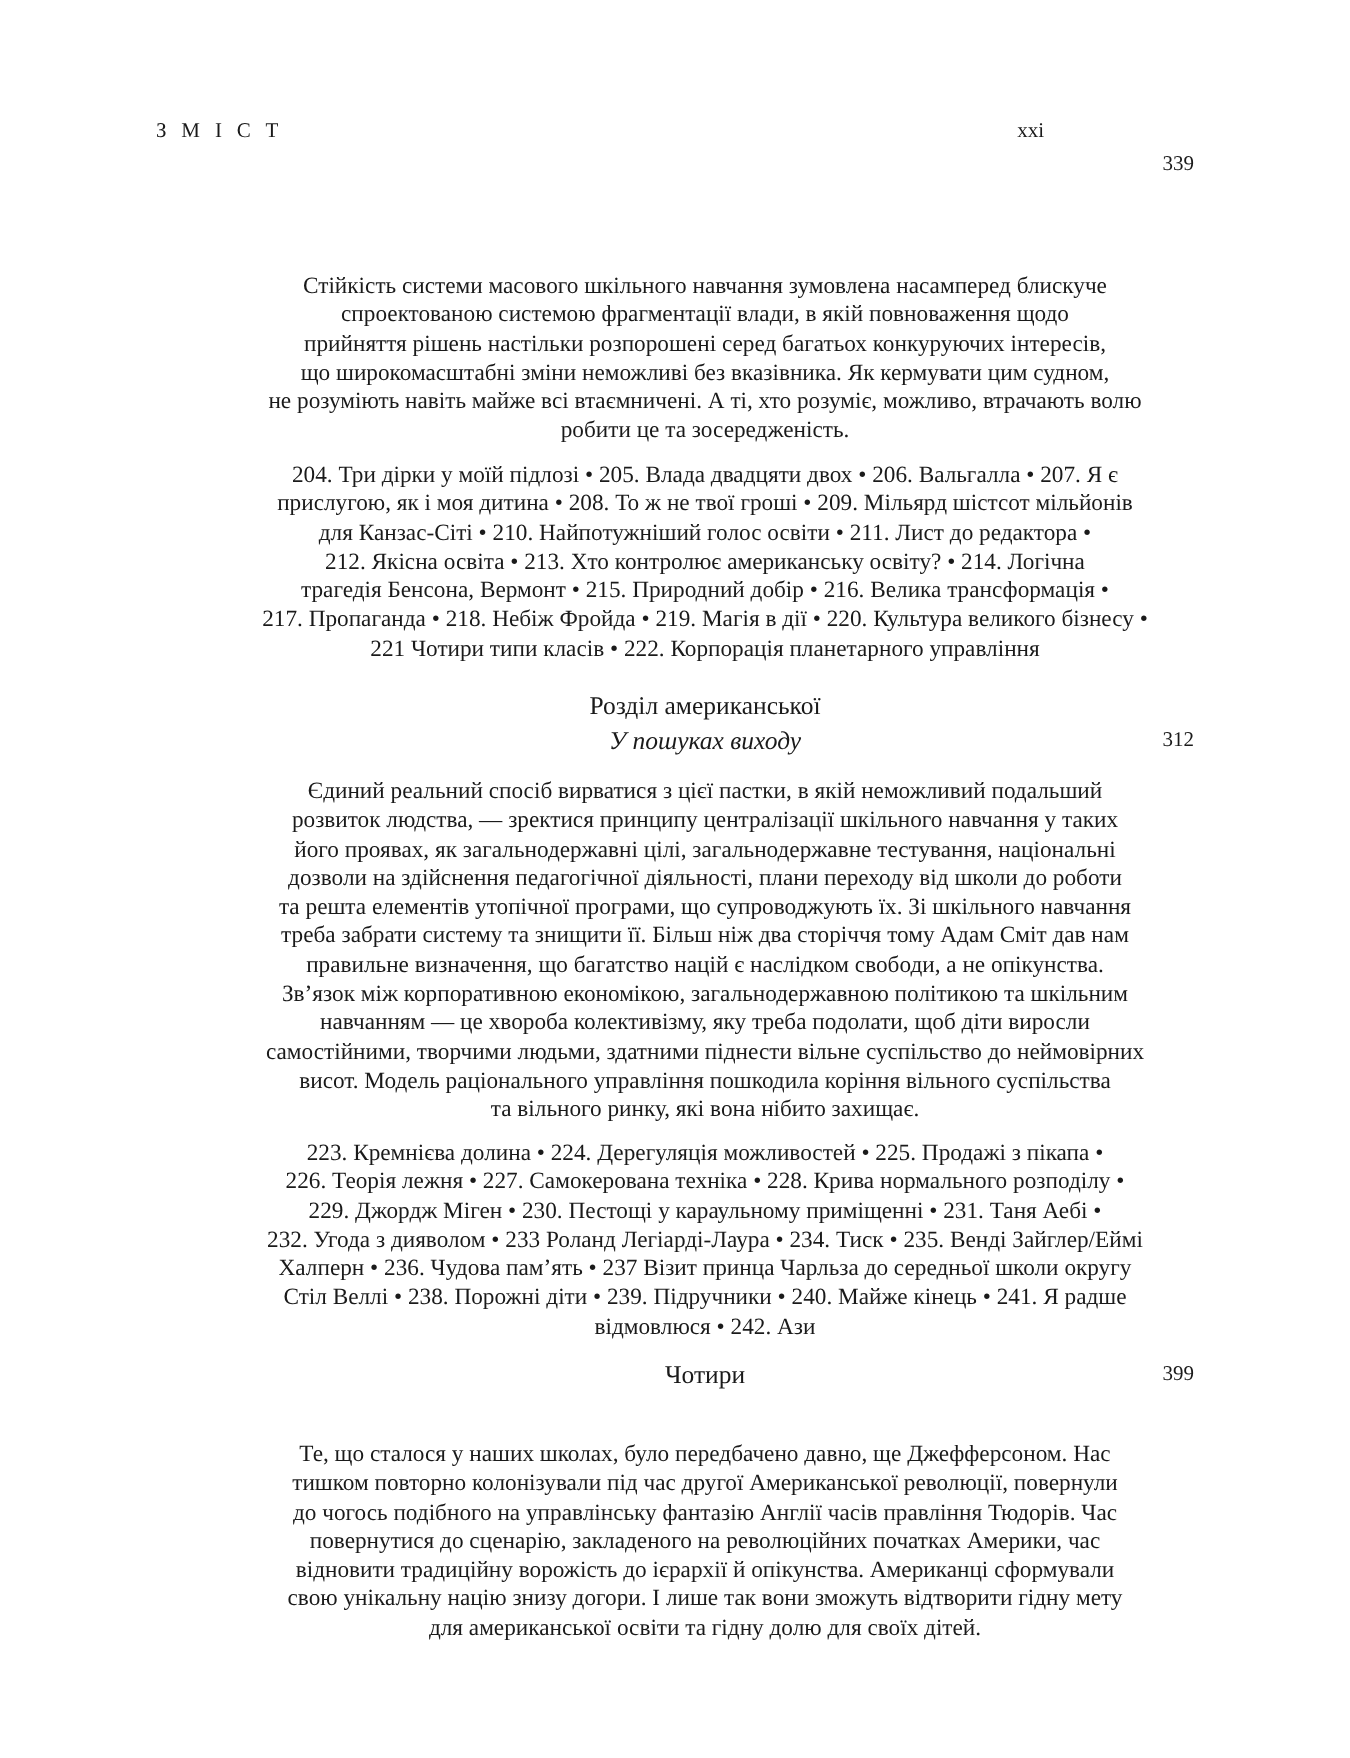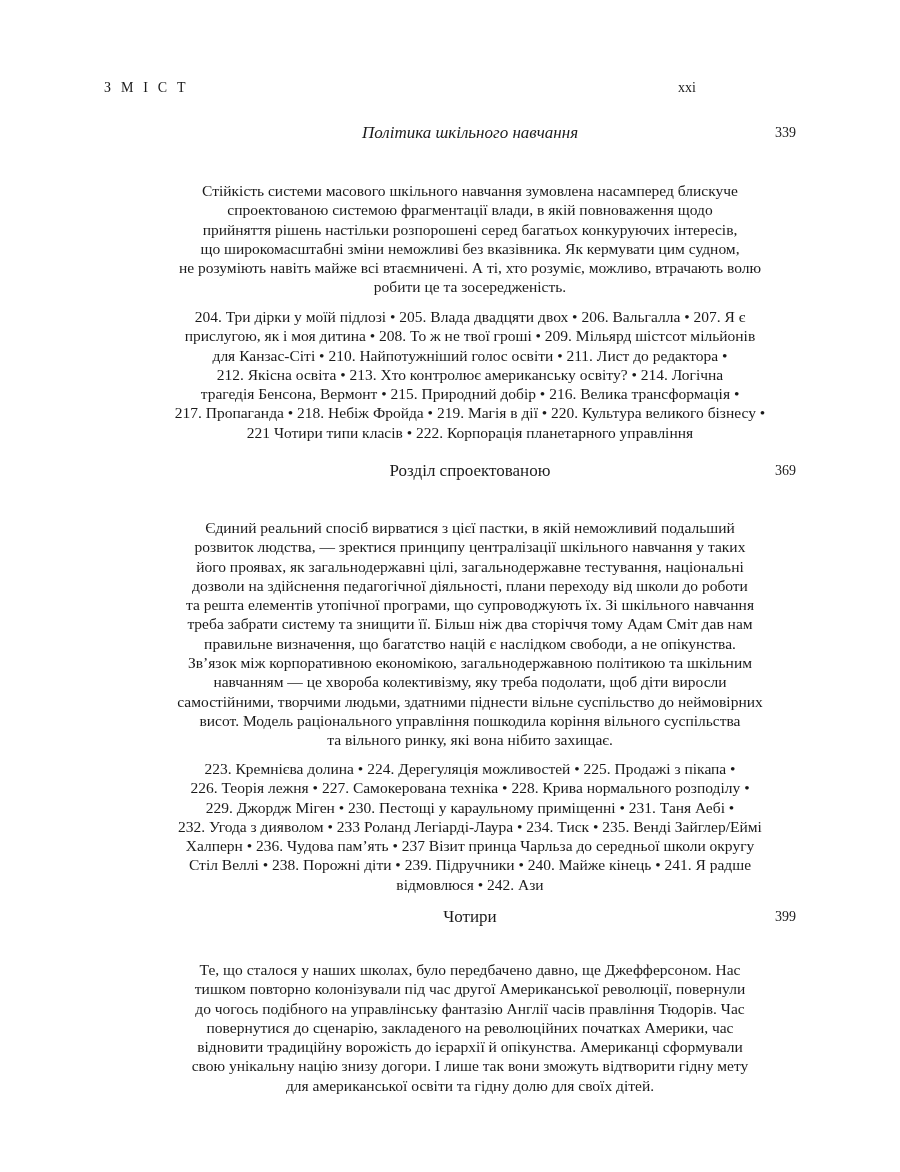--- a/index.html
+++ b/index.html
@@ -31,42 +31,42 @@
 
 <div class="page">
 
   <div class="running-head">
     <span class="rh-title">З М І С Т</span>
     <span class="rh-page">xxi</span>
   </div>
 
   <div class="block" style="top:121px;">
     <div class="chapter-head">
-      <span class="chapter-title">Політика шкільного навчання</span>
       <span class="chapter-page">339</span>
     </div>
   </div>
   <div class="block summary" style="top:181px;">Стійкість системи масового шкільного навчання зумовлена насамперед блискуче
 спроектованою системою фрагментації влади, в якій повноваження щодо
 прийняття рішень настільки розпорошені серед багатьох конкуруючих інтересів,
 що широкомасштабні зміни неможливі без вказівника. Як кермувати цим судном,
 не розуміють навіть майже всі втаємничені. А ті, хто розуміє, можливо, втрачають волю
 робити це та зосередженість.</div>
   <div class="block contents-list" style="top:307px;">204. Три дірки у моїй підлозі • 205. Влада двадцяти двох • 206. Вальгалла • 207. Я є
 прислугою, як і моя дитина • 208. То ж не твої гроші • 209. Мільярд шістсот мільйонів
 для Канзас-Сіті • 210. Найпотужніший голос освіти • 211. Лист до редактора •
 212. Якісна освіта • 213. Хто контролює американську освіту? • 214. Логічна
 трагедія Бенсона, Вермонт • 215. Природний добір • 216. Велика трансформація •
 217. Пропаганда • 218. Небіж Фройда • 219. Магія в дії • 220. Культура великого бізнесу •
 221 Чотири типи класів • 222. Корпорація планетарного управління</div>
 
   <div class="block" style="top:459px;">
     <div class="chapter-head">
-      <span class="chapter-label">Розділ спроектованою</span>
-      <span class="chapter-page">369</span>
+      <span class="chapter-label">Розділ американської</span>
+      <span class="chapter-title">У пошуках виходу</span>
+      <span class="chapter-page">312</span>
     </div>
   </div>
   <div class="block summary" style="top:518px;">Єдиний реальний спосіб вирватися з цієї пастки, в якій неможливий подальший
 розвиток людства, — зректися принципу централізації шкільного навчання у таких
 його проявах, як загальнодержавні цілі, загальнодержавне тестування, національні
 дозволи на здійснення педагогічної діяльності, плани переходу від школи до роботи
 та решта елементів утопічної програми, що супроводжують їх. Зі шкільного навчання
 треба забрати систему та знищити її. Більш ніж два сторіччя тому Адам Сміт дав нам
 правильне визначення, що багатство націй є наслідком свободи, а не опікунства.
 Зв’язок між корпоративною економікою, загальнодержавною політикою та шкільним

